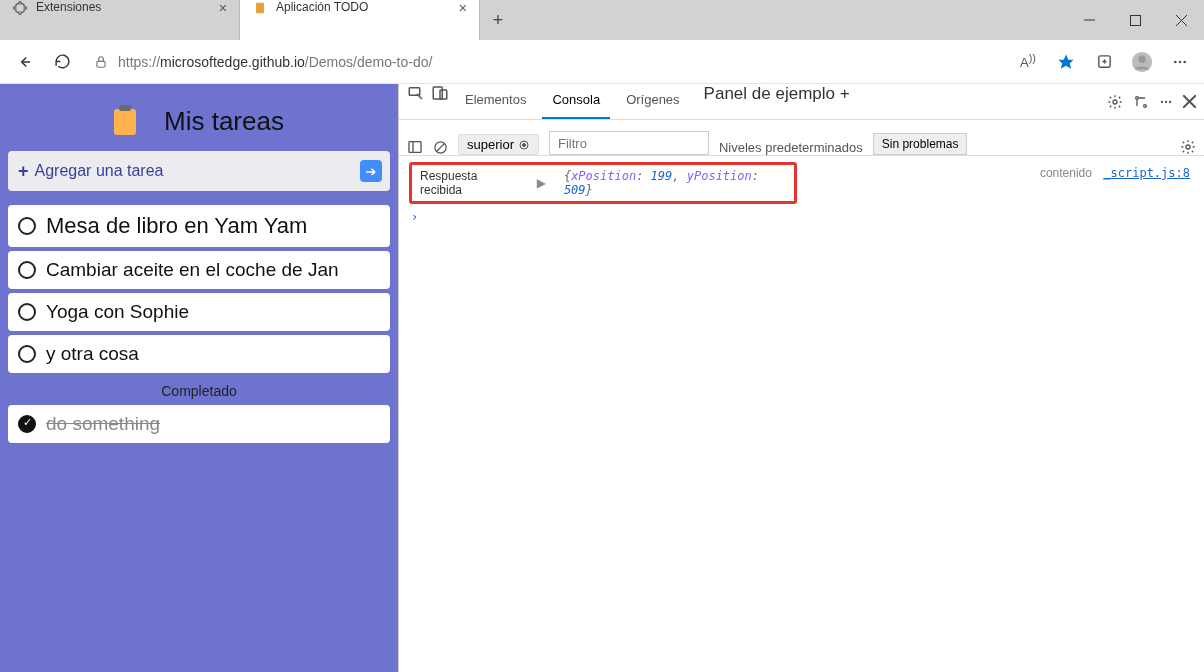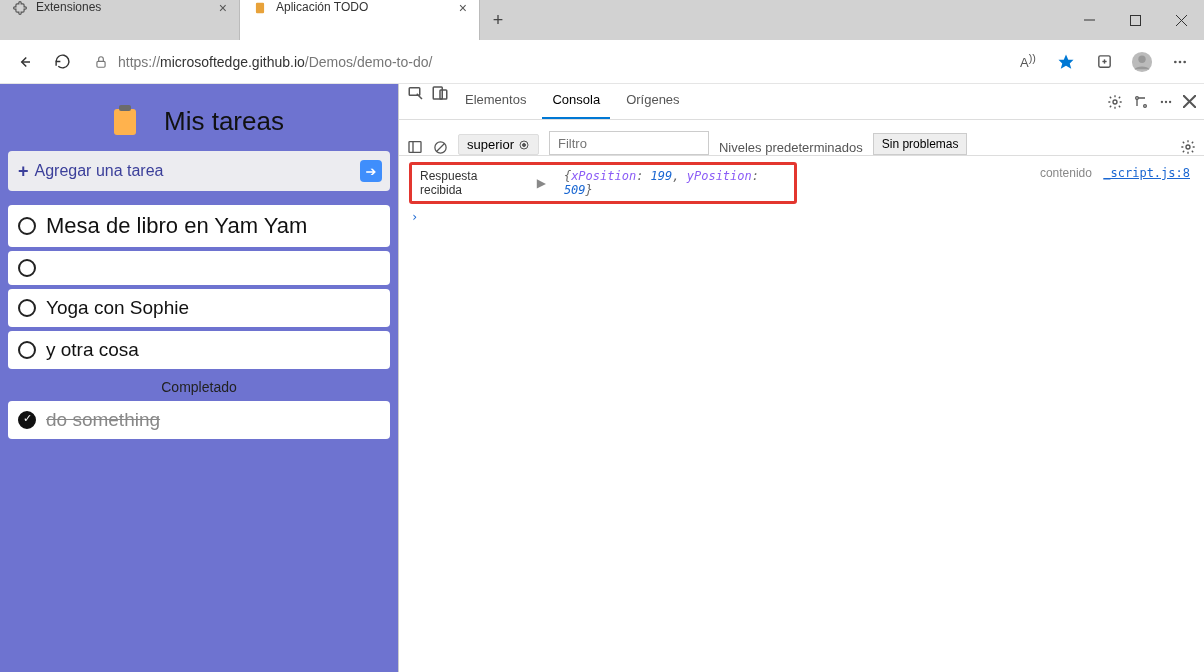--- a/index.html
+++ b/index.html
@@ -176,20 +176,21 @@
       <span class="plus">+</span>
       <span>Agregar una tarea</span>
       <span class="arrow-btn">➔</span>
     </div>
     <div class="task big">
         <span class="circle"></span>
         <span>Mesa de libro en Yam Yam</span>
       </div>
     <div class="task">
         <span class="circle"></span>
+        <span>Cambiar aceite en el coche de Jan</span>
       </div>
     <div class="task">
         <span class="circle"></span>
         <span>Yoga con Sophie</span>
       </div>
     <div class="task">
         <span class="circle"></span>
         <span>y otra cosa</span>
       </div>
     <div class="section-label">Completado</div>
@@ -209,20 +210,21 @@
         </span>
       <span>
           <svg width="18" height="18" viewBox="0 0 24 24" fill="none" stroke="#555" stroke-width="2">
             <rect x="3" y="4" width="12" height="16" rx="1"></rect>
             <rect x="12" y="8" width="9" height="12" rx="1"></rect>
           </svg>
         </span>
       <span class="dt-tab">Elementos</span>
       <span class="dt-tab active">Consola</span>
       <span class="dt-tab">Orígenes</span>
+      <span class="dt-bigtab">Panel de ejemplo +</span>
       <div class="dt-right">
         <span>
             <svg width="16" height="16" viewBox="0 0 24 24" fill="none" stroke="#555" stroke-width="2">
               <circle cx="12" cy="12" r="3"></circle>
               <path d="M12 2v3M12 19v3M4.2 4.2l2.1 2.1M17.7 17.7l2.1 2.1M2 12h3M19 12h3M4.2 19.8l2.1-2.1M17.7 6.3l2.1-2.1"></path>
             </svg>
           </span>
         <span>
             <svg width="16" height="16" viewBox="0 0 24 24" fill="none" stroke="#555" stroke-width="2">
               <circle cx="6" cy="6" r="2"></circle>

